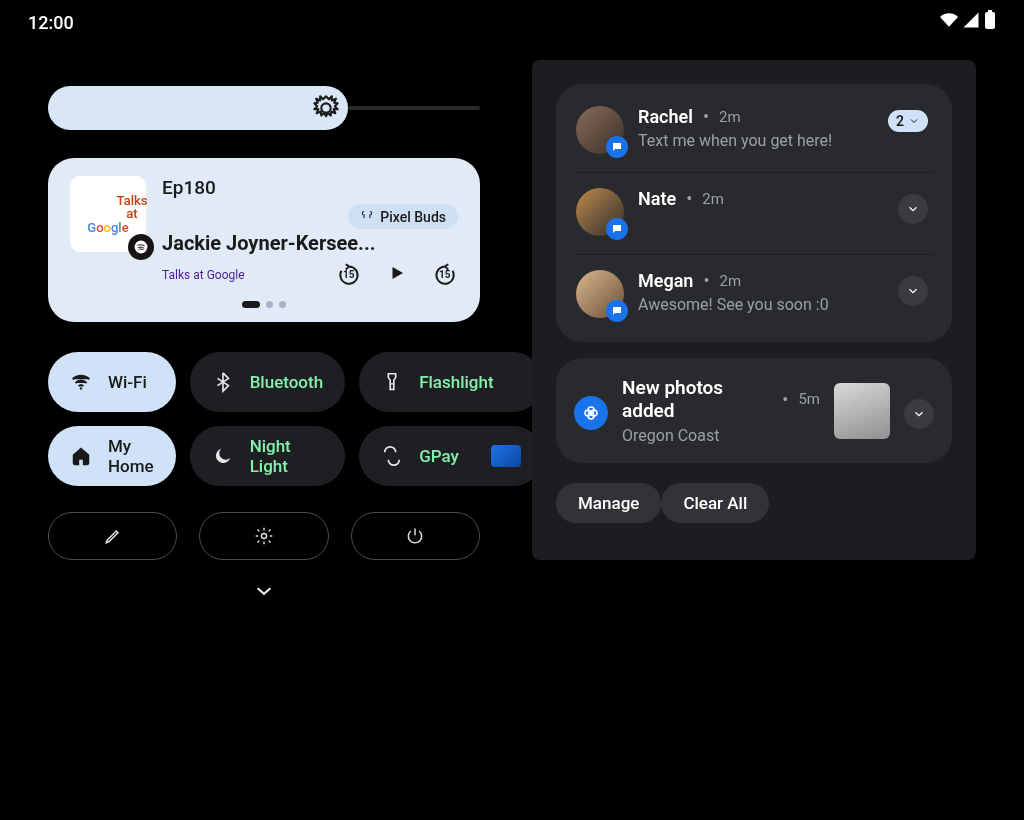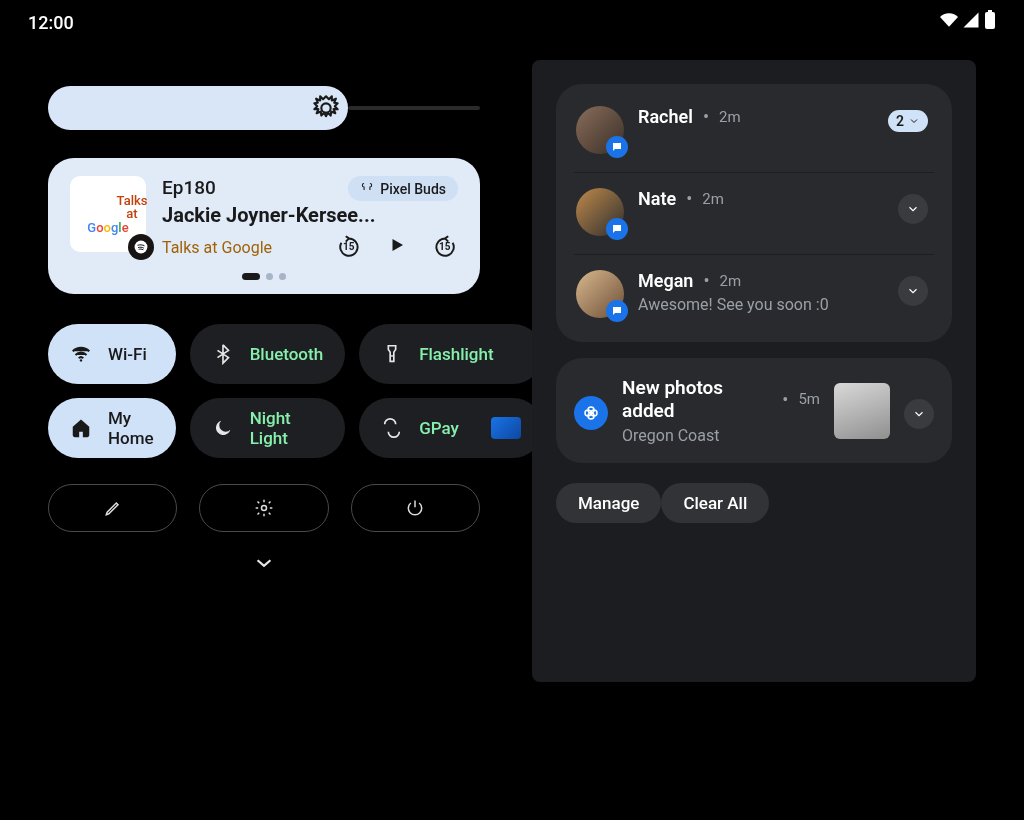--- a/index.html
+++ b/index.html
@@ -43,27 +43,27 @@
   .media-art .l3 span.y{color:#FBBC05}.media-art .l3 span.g{color:#34A853}
   .src-dot { position:absolute; right:-8px; bottom:-8px; width:26px; height:26px;
     background:#191414; border-radius:50%; display:flex; align-items:center;
     justify-content:center; }
   .src-dot svg{width:14px;height:14px;fill:#fff}
   .media-info { flex:1; }
   .media-top { display:flex; align-items:flex-start; justify-content:space-between; }
   .media-ep { font-size:19px; font-weight:500; }
   .device-pill { display:inline-flex; align-items:flex-end; gap:6px;
     background:#cfe0f5; color:#1a1a1a; font-size:14px; font-weight:500;
-    padding:4px 12px; border-radius:14px; }
+    padding:4px 12px; border-radius:14px;margin-top:28px; }
   .device-pill svg{width:14px;height:14px;stroke:#1a1a1a;fill:none}
   .media-title { font-size:20px; font-weight:700; margin-top:2px;
     white-space:nowrap; overflow:hidden; text-overflow:ellipsis; max-width:260px;}
   .media-sub-row { display:flex; align-items:center; justify-content:space-between;
     margin-top:6px; }
-  .media-sub { font-size:16px; color:#a16207; }
+  .media-sub { font-size:12px; color:#4c1d95; }
   .media-ctrls { display:flex; align-items:center; gap:26px; }
   .seek { position:relative; font-size:10px; font-weight:700; }
   .seek svg{width:26px;height:26px;stroke:#1a1a1a;fill:none;}
   .play svg{width:18px;height:18px;fill:#1a1a1a}
   .media-dots { align-self:center; display:flex; gap:6px; margin-top:12px;}
   .media-dots span{width:7px;height:7px;border-radius:50%;background:#a7b4c6;}
   .media-dots span.active{width:18px;background:#1a1a1a;border-radius:4px;}
 
   
   .tiles { display:grid; grid-template-columns:1fr 1fr 1fr 1fr; gap:14px; }
@@ -81,21 +81,21 @@
 
   
   .bottom-btns{display:flex;gap:22px;margin-top:26px;justify-content:space-between;}
   .circ{flex:1;height:48px;border:1.5px solid #4a4a4a;border-radius:24px;background:transparent;
     display:flex;align-items:center;justify-content:center;}
   .circ svg{width:20px;height:20px;stroke:#dcdcdc;fill:none}
   .chev{align-self:center;margin-top:20px;}
   .chev svg{width:22px;height:22px;stroke:#e6e6e6;fill:none}
 
   
-  .panel { background:#1c1d20; border-radius:8px; padding:24px; height:622px;}
+  .panel { background:#1c1d20; border-radius:8px; padding:24px; height:500px;}
   .group { background:#292a2d; border-radius:26px; padding:6px 6px; margin-bottom:16px;}
   .notif { padding:16px 18px 18px 14px; display:flex; gap:14px; align-items:flex-start;
     position:relative; border-radius:22px;}
   .group .notif + .notif { border-top: none; }
   .notif.divided::before{content:"";position:absolute;top:0;left:12px;right:12px;height:1px;background:#1d1e21;}
   .avatar { position:relative; width:48px; height:48px; border-radius:50%;
     background:linear-gradient(135deg,#8a6d5a,#3a2f28); flex:0 0 48px;}
   .avatar.a2{background:linear-gradient(135deg,#c08a4b,#2e2e2e);}
   .avatar.a3{background:linear-gradient(135deg,#d9b98f,#6d4e36);}
   .app-dot{position:absolute;right:-4px;bottom:-4px;width:22px;height:22px;
@@ -334,20 +334,21 @@
                   <path d="M4 4h16v12H8l-4 4z"></path>
                 </svg>
             </span>
           </div>
           <div class="ntxt">
             <div class="nrow1">
               <span class="nname">Rachel</span>
               <span class="ndot">•</span>
               <span class="ntime">2m</span>
             </div>
+            <div class="nbody">Text me when you get here!</div>
           </div>
           <span class="ncount">
             <span>2</span>
             <svg viewBox="0 0 24 24" stroke-width="2">
                 <path d="M6 9l6 6 6-6"></path>
               </svg>
           </span>
         </div>
 
         <div class="notif divided">

